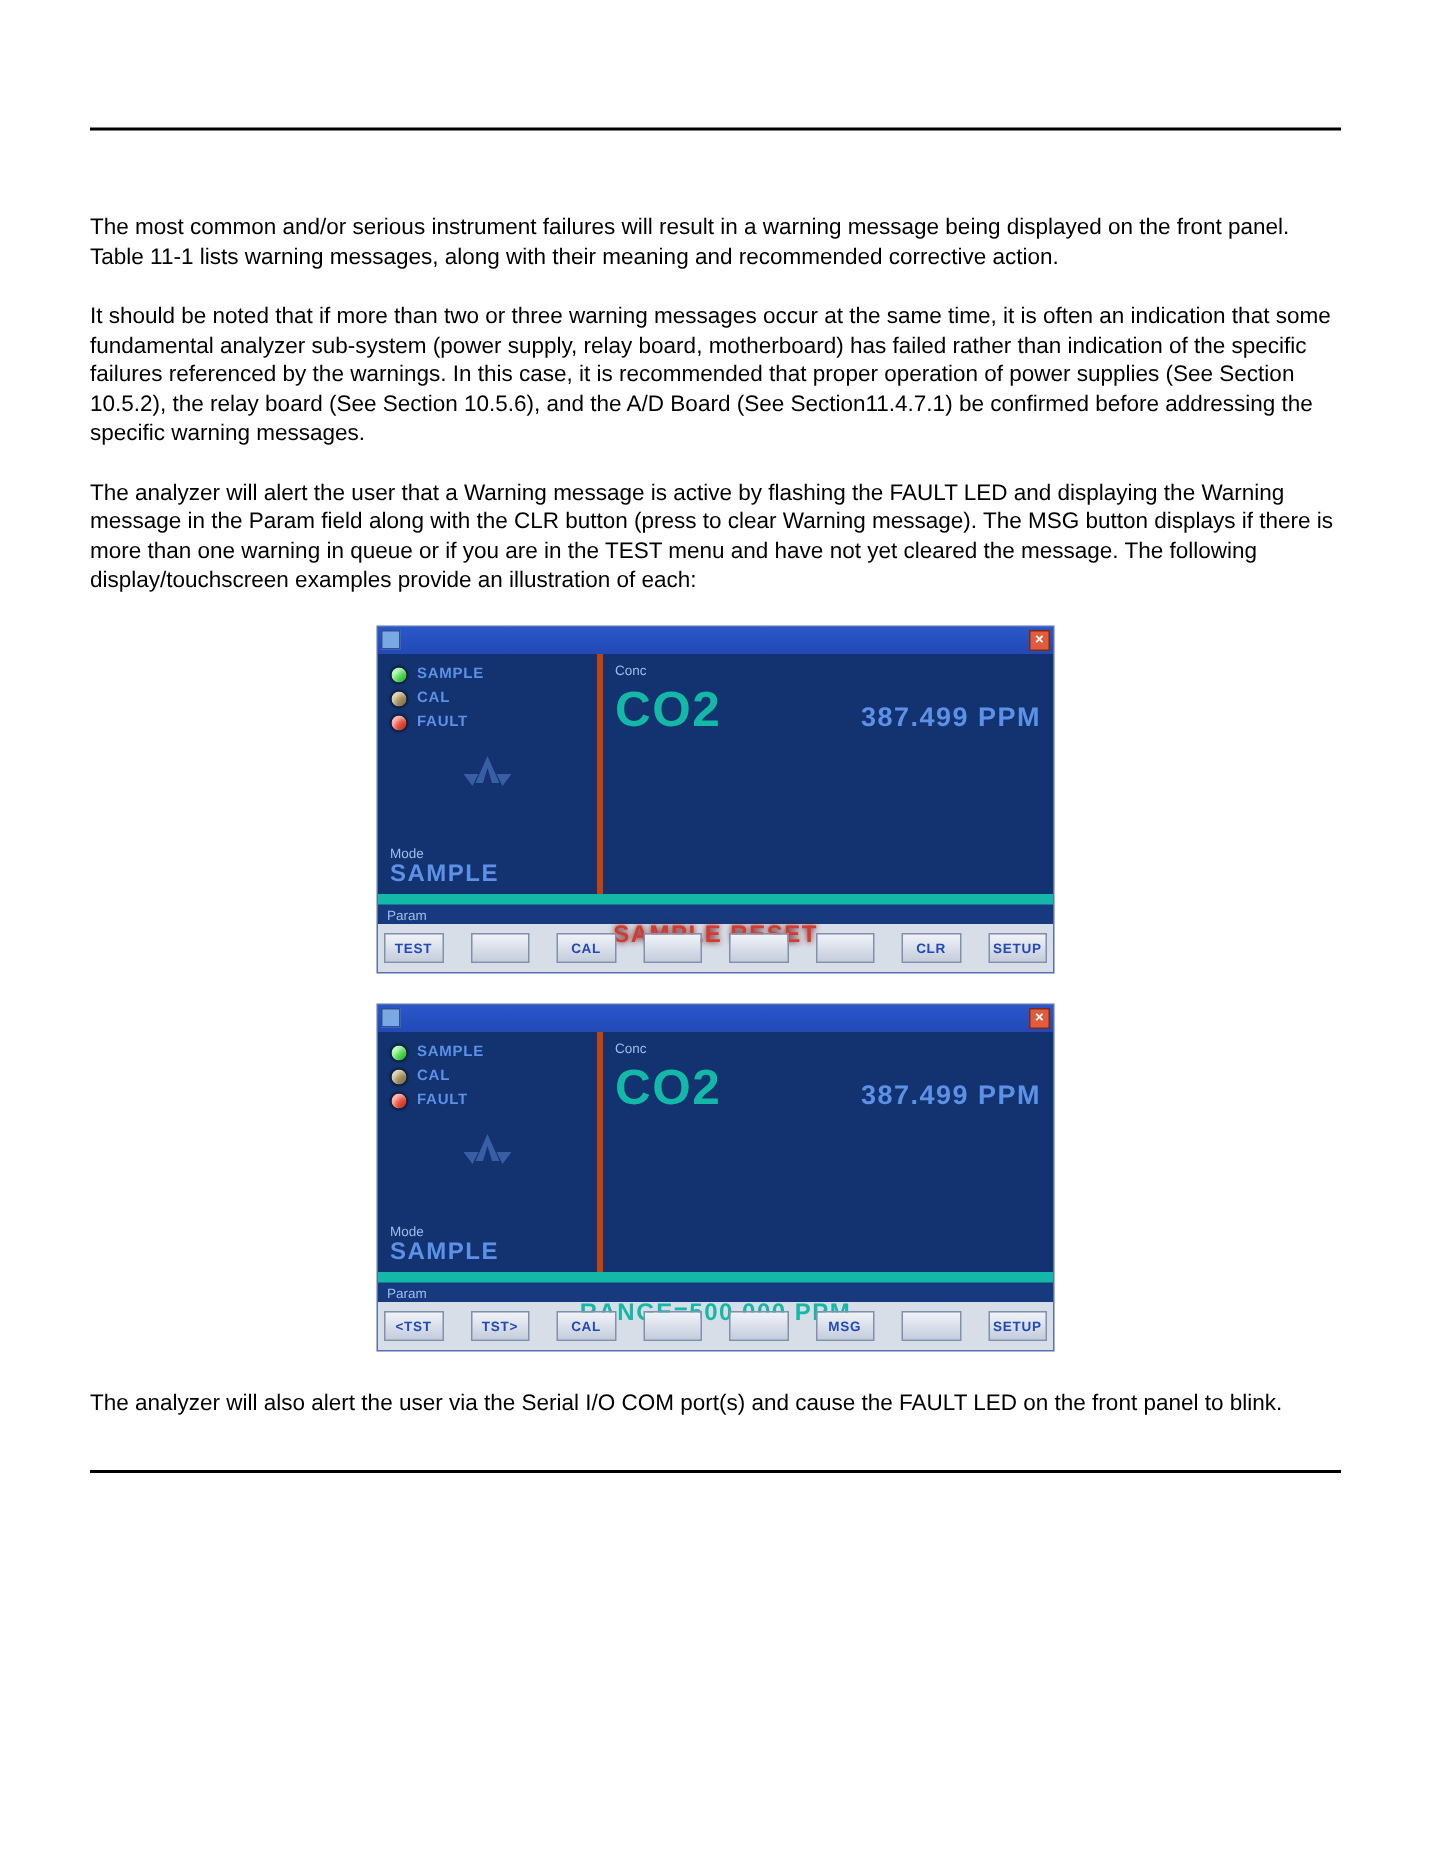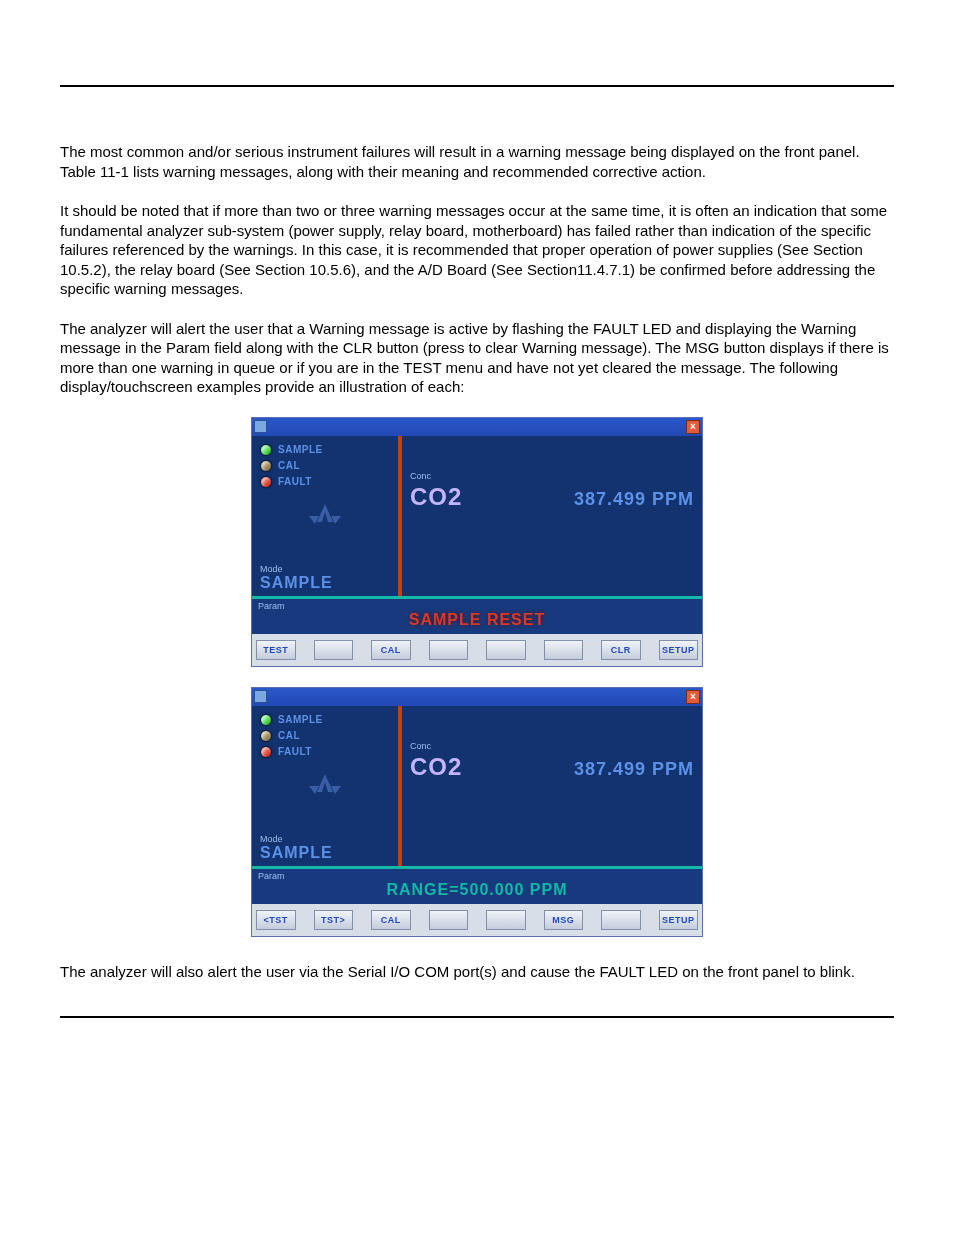--- a/index.html
+++ b/index.html
@@ -119,43 +119,43 @@
     font-size: 16px;
     letter-spacing: 1px;
   }
   .conc {
     flex: 1;
     background: #12336f;
     padding: 6px 8px;
     box-sizing: border-box;
     position: relative;
   }
-  .conc .small-hdr { font-size: 9px; margin-top: 29px; }
+  .conc .small-hdr { font-size: 9px; }
   .conc-row {
     display: flex;
     justify-content: space-between;
     align-items: baseline;
     margin-top: 2px;
   }
   .conc-gas {
-    color: #c4b5fd;
-    font-weight: bold;
-    font-size: 24px;
+    color: #14b8a6;
+    font-weight: bold;
+    font-size: 33px;
     letter-spacing: 1px;
   }
   .conc-val {
     color: #5d91e8;
     font-weight: bold;
     font-size: 18px;
     letter-spacing: 1px;
   }
   .param-bar {
     background: #173a7e;
-    border-top: 3px solid #14b8a6;
-    height: 38px;
+    border-top: 7px solid #14b8a6;
+    height: 20px;
     padding: 2px 6px;
     box-sizing: border-box;
   }
   .param-bar .small-hdr { color: #9dbdf0; font-size:9px; }
   .param-text {
     text-align: center;
     font-weight: bold;
     font-size: 16px;
     letter-spacing: 1px;
   }

